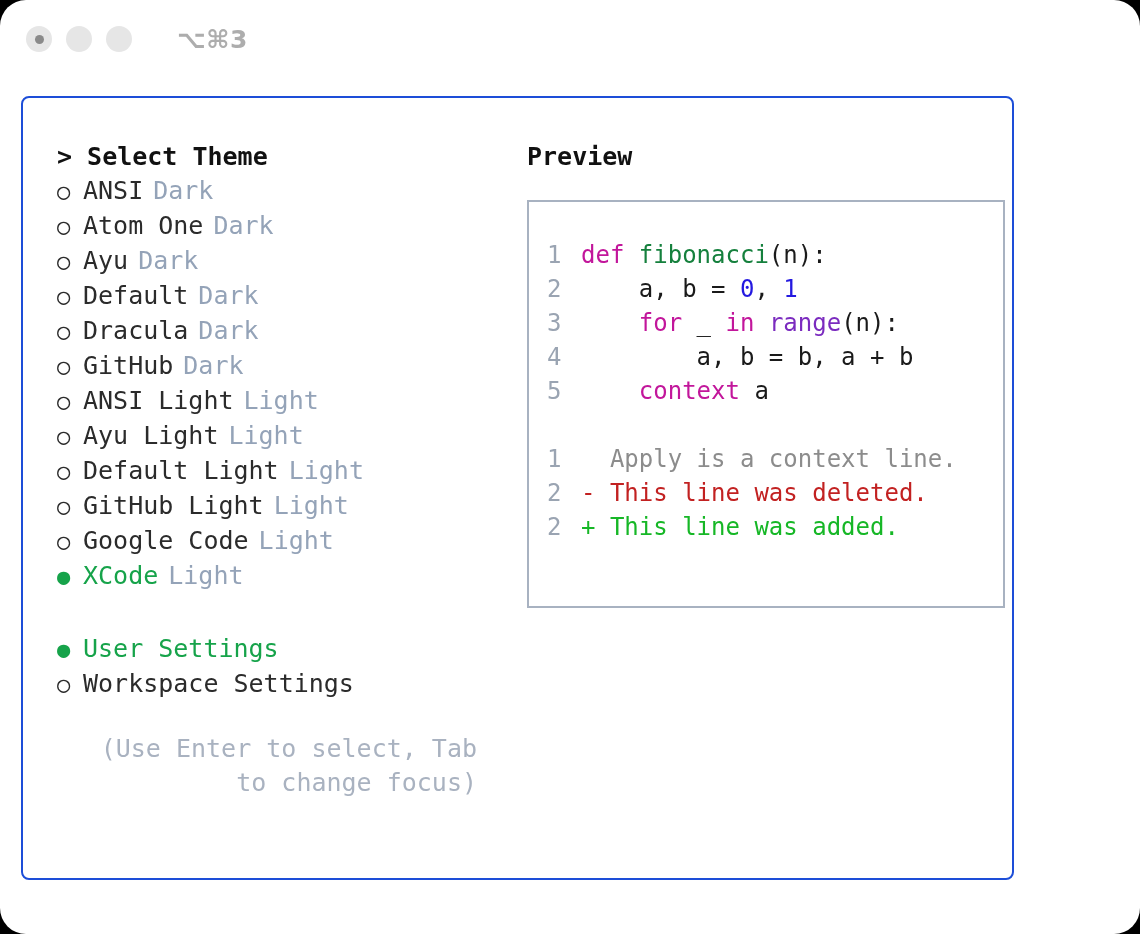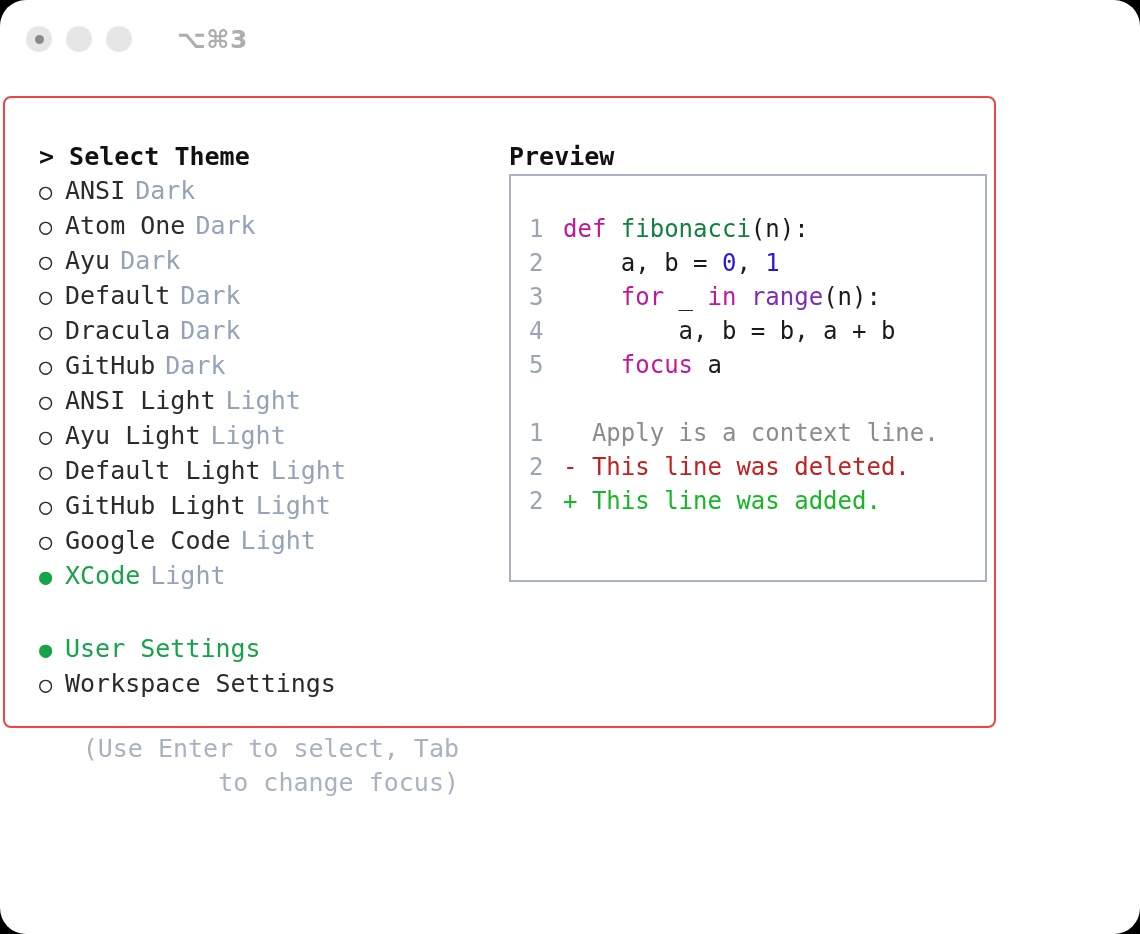--- a/index.html
+++ b/index.html
@@ -58,25 +58,25 @@
     font-size: 25px;
     font-weight: bold;
     letter-spacing: 0.5px;
     font-family: "DejaVu Sans", "Liberation Sans", sans-serif;
     white-space: pre;
   }
 
   
   #main-panel {
     position: absolute;
-    left: 3px;
+    left: 21px;
     top: 96px;
     width: 993px;
-    height: 632px;
-    border: 2px solid #ef4444;
+    height: 784px;
+    border: 2px solid #1d4ed8;
     border-radius: 8px;
     box-sizing: border-box;
     background: #ffffff;
   }
 
   #panel-columns {
     display: flex;
     padding: 42px 0 0 16px;
     box-sizing: border-box;
     height: 100%;
@@ -153,20 +153,21 @@
   #right-column {
     flex: 1 1 auto;
     padding-left: 28px;
     box-sizing: border-box;
   }
   #preview-heading {
     font-size: 25px;
     font-weight: bold;
     color: #111111;
     line-height: 34px;
+    margin-bottom: 26px;
     white-space: pre;
   }
   #preview-box {
     width: 478px;
     height: 408px;
     border: 2px solid #a8b2c1;
     box-sizing: border-box;
     background: #ffffff;
     padding: 36px 0 0 18px;
   }
@@ -245,21 +246,21 @@
 
       <div id="right-column">
         <div id="preview-heading">Preview</div>
 
         <div id="preview-box">
           <div id="code-block">
               <div class="code-line"><span class="lnum">1</span><span class="code-body"><span class="tok-kw">def </span><span class="tok-fn">fibonacci</span><span class="tok-plain">(n):</span></span></div>
               <div class="code-line"><span class="lnum">2</span><span class="code-body"><span class="tok-plain">    a, b = </span><span class="tok-num">0</span><span class="tok-plain">, </span><span class="tok-num">1</span></span></div>
               <div class="code-line"><span class="lnum">3</span><span class="code-body"><span class="tok-plain">    </span><span class="tok-kw">for</span><span class="tok-plain"> _ </span><span class="tok-kw">in</span><span class="tok-plain"> </span><span class="tok-builtin">range</span><span class="tok-plain">(n):</span></span></div>
               <div class="code-line"><span class="lnum">4</span><span class="code-body"><span class="tok-plain">        a, b = b, a + b</span></span></div>
-              <div class="code-line"><span class="lnum">5</span><span class="code-body"><span class="tok-plain">    </span><span class="tok-kw">focus</span><span class="tok-plain"> a</span></span></div>
+              <div class="code-line"><span class="lnum">5</span><span class="code-body"><span class="tok-plain">    </span><span class="tok-kw">context</span><span class="tok-plain"> a</span></span></div>
             </div>
           <div class="diff-gap"></div>
           <div id="diff-block">
               <div class="code-line"><span class="lnum">1</span><span class="code-body diff-ctx"> </span><span class="code-body diff-ctx"> Apply is a context line.</span></div>
               <div class="code-line"><span class="lnum">2</span><span class="code-body diff-del">-</span><span class="code-body diff-del"> This line was deleted.</span></div>
               <div class="code-line"><span class="lnum">2</span><span class="code-body diff-add">+</span><span class="code-body diff-add"> This line was added.</span></div>
             </div>
         </div>
       </div>
 

